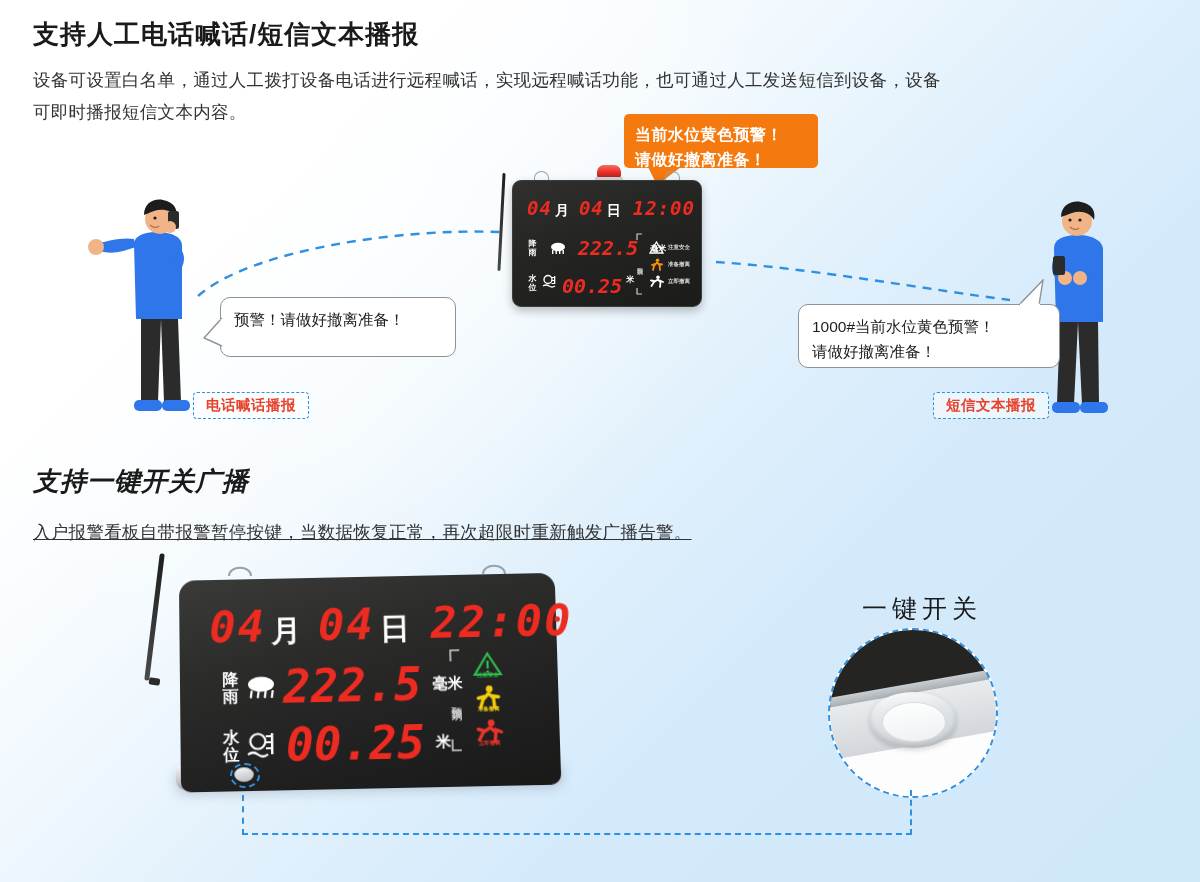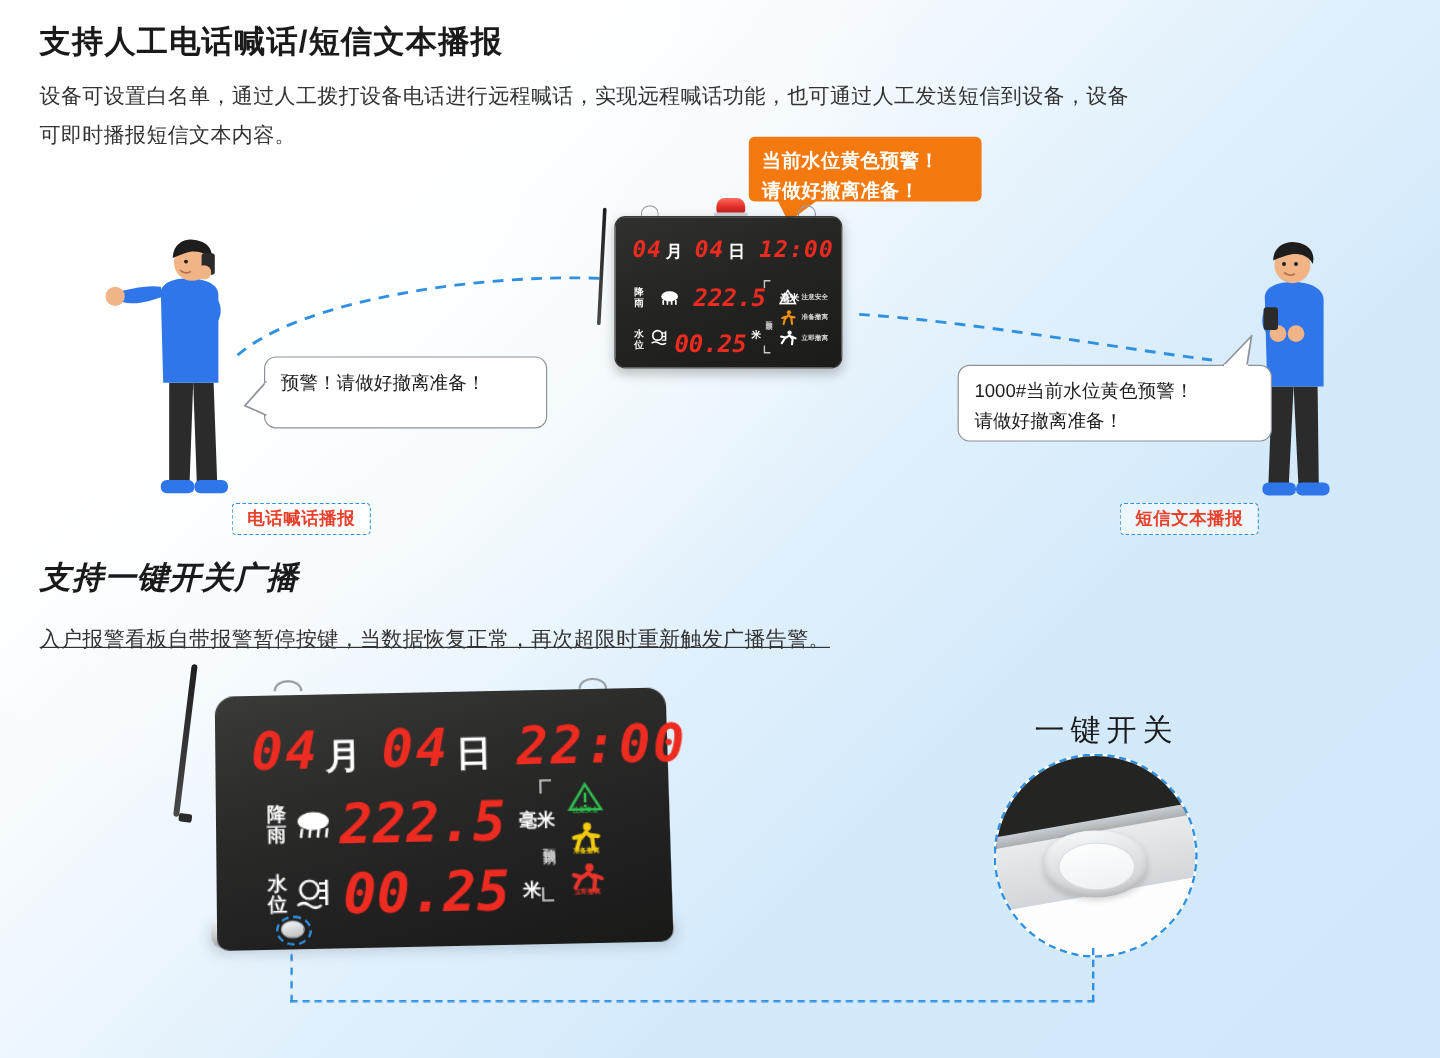--- a/index.html
+++ b/index.html
@@ -30,21 +30,21 @@
   
   .bubble{
     position:absolute;background:#fff;border:1.4px solid #8d9299;border-radius:10px;
     font-size:15.5px;color:#1d1d1d;line-height:25px;padding:9px 13px;box-sizing:border-box;
   }
   
   .tag{
     position:absolute;border:1.4px dashed #2f8fe0;border-radius:4px;
     background:rgba(255,255,255,.55);
     color:#e8412c;font-size:14.5px;font-weight:bold;
-    padding:3px 12px;white-space:nowrap;letter-spacing:.5px;margin-top:27px;
+    padding:3px 12px;white-space:nowrap;letter-spacing:.5px;
   }
   
   .orange-callout{
     position:absolute;background:#f4790f;border-radius:5px;color:#fff;
     font-size:16px;font-weight:bold;line-height:25px;padding:8px 11px;
     letter-spacing:.4px;box-sizing:border-box;
   }
   .orange-callout .otail{
     position:absolute;left:24px;bottom:-17px;width:0;height:0;
     border-left:9px solid transparent;border-right:24px solid transparent;

